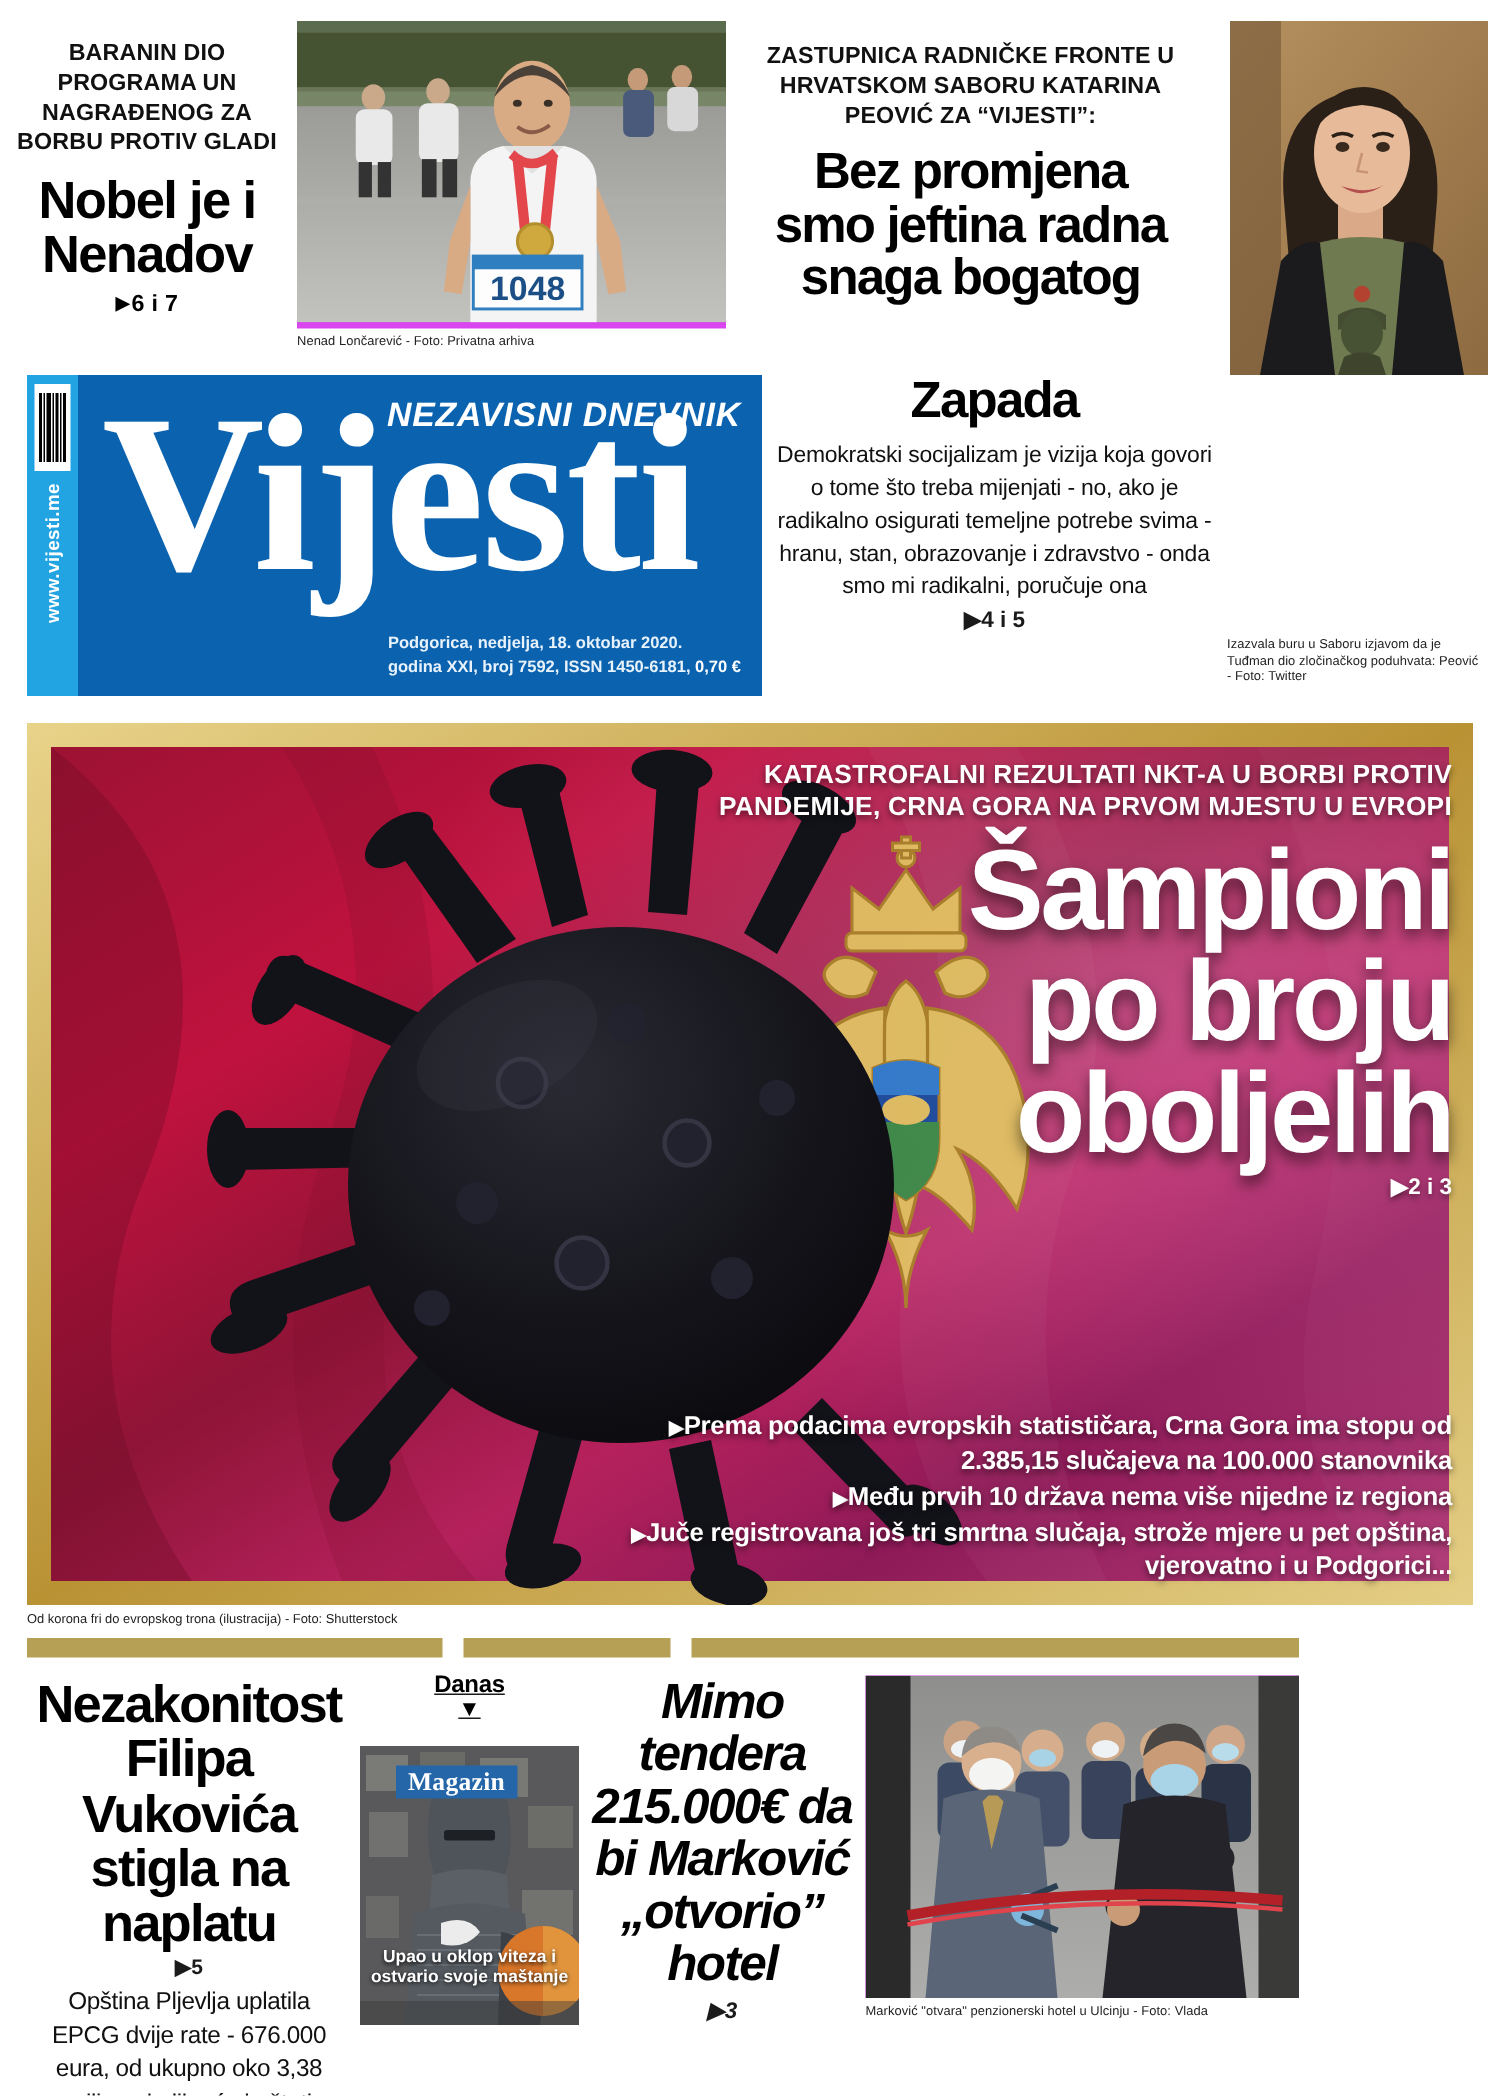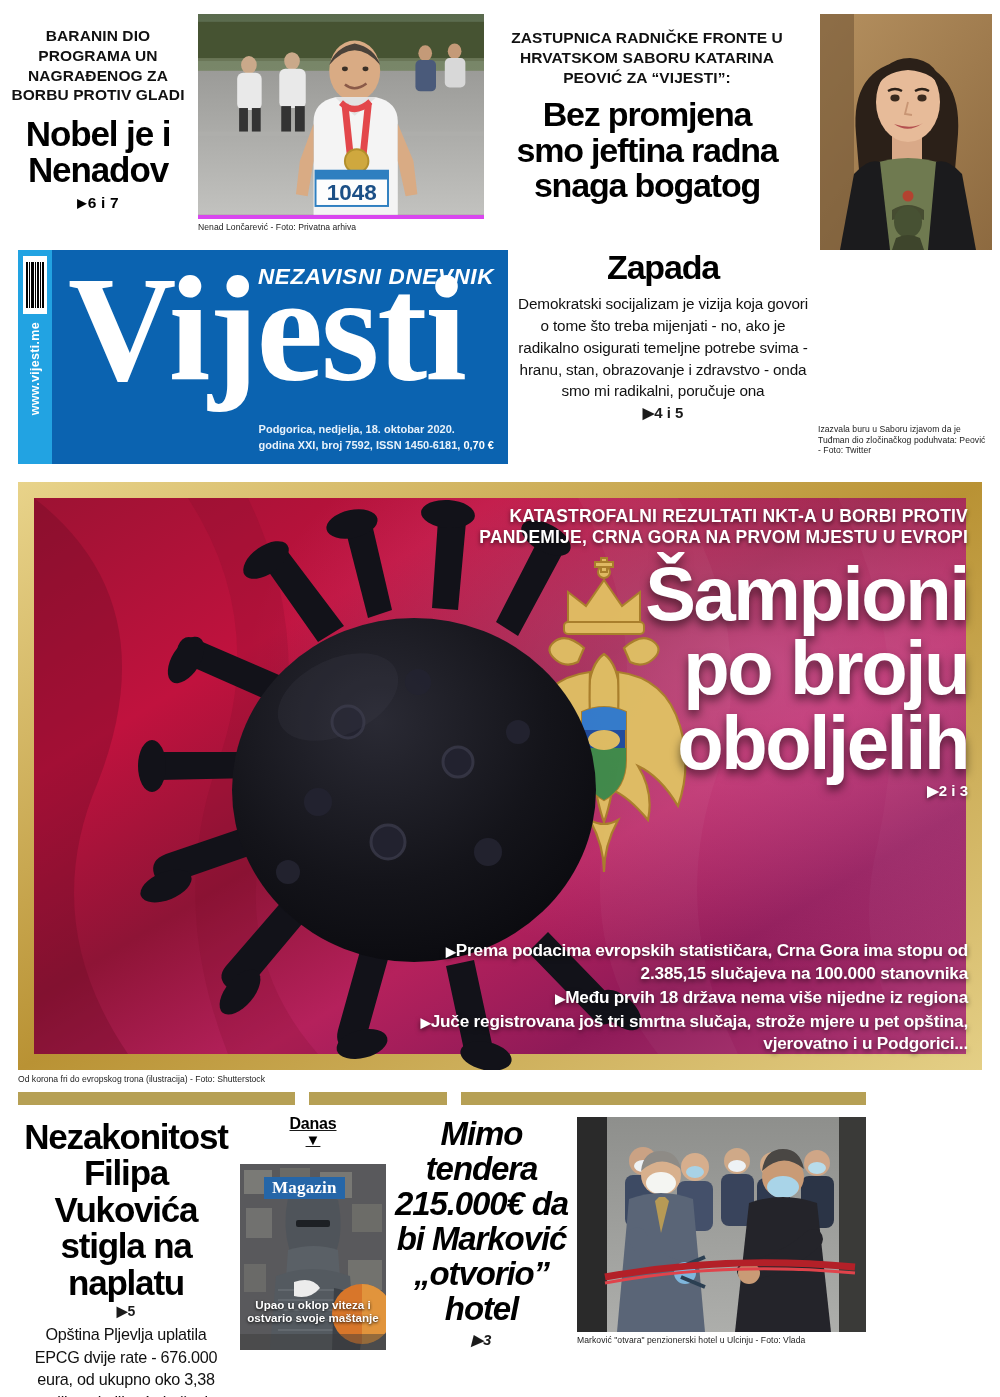--- a/index.html
+++ b/index.html
@@ -487,21 +487,21 @@
         <div class="hero-hl">
           <div>Šampioni</div>
           <div>po broju</div>
           <div>oboljelih</div>
         </div>
         <div class="hero-ref"><span class="tri">▶</span><span>2 i 3</span></div>
       </div>
 
       <div class="hero-bullets">
         <p><span class="bt">▶</span><span>Prema podacima evropskih statističara, Crna Gora ima stopu od 2.385,15 slučajeva na 100.000 stanovnika</span></p>
-        <p><span class="bt">▶</span><span>Među prvih 18 država nema više nijedne iz regiona</span></p>
+        <p><span class="bt">▶</span><span>Među prvih 10 država nema više nijedne iz regiona</span></p>
         <p><span class="bt">▶</span><span>Juče registrovana još tri smrtna slučaja, strože mjere u pet opština, vjerovatno i u Podgorici...</span></p>
       </div>
     </div>
     <div class="hero-cap" style="margin-left:0;">Od korona fri do evropskog trona (ilustracija) - Foto: Shutterstock</div>
   </div>
 
   <div class="gold-row">
     <div class="gold gold-a"></div>
     <div class="gold gold-b"></div>
     <div class="gold gold-c"></div>

